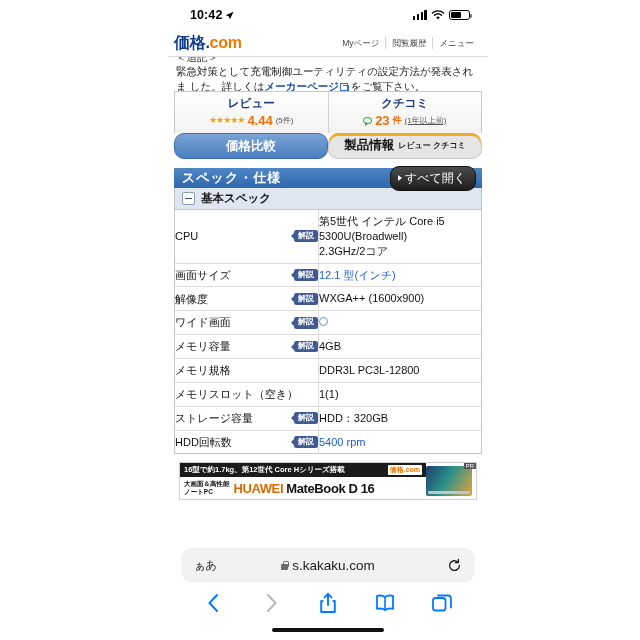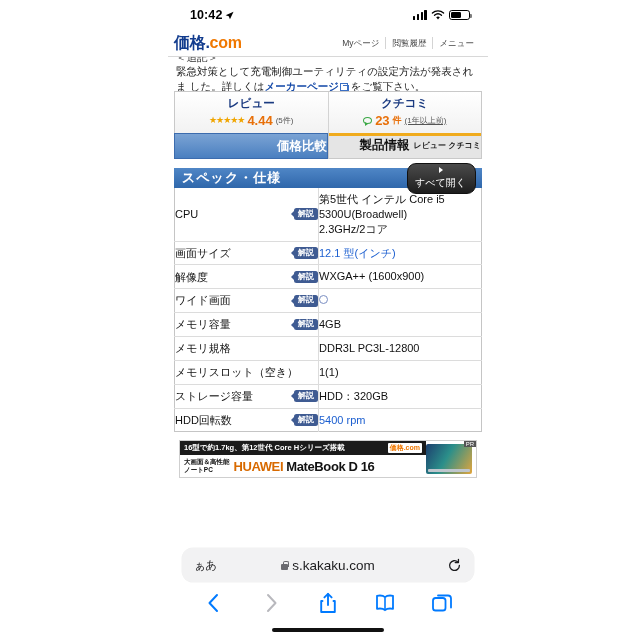--- a/index.html
+++ b/index.html
@@ -82,46 +82,45 @@
   .bubble:after { content:""; position:absolute; left:1px; bottom:-3px; width:0;height:0;
                   border-left:3px solid #3aa845; border-top:2px solid transparent;
                   border-bottom:2px solid transparent; }
   .num { color:#e8700a; font-weight:700; font-size:13px; }
   .num-u { font-size:9px; color:#e8700a; font-weight:700; }
   .und { text-decoration:underline; }
 
   
   .tabs { display:flex; margin:0 6px; height:26px; }
   .tab {
-    flex:1; display:flex; align-items:center; justify-content:flex-end; gap:4px;
-    font-size:12.5px; font-weight:700;
+    flex:1; display:flex; align-items:center; justify-content:center; gap:4px;
+    font-size:12.5px; font-weight:700;border-radius:10px;
   }
   .tab-inactive {
     color:#fff; background:linear-gradient(#7ba3d4,#4a7fc0);
     border:1px solid #3c6cae;
   }
   .tab-active {
     color:#111; background:#e5e5e5; border:1px solid #c9c9c9; border-top:none;
     box-shadow:inset 0 3px 0 0 #f0ab1d;
   }
   .tab-sub { font-size:8px; font-weight:700; color:#222; }
 
   
   .spec-wrap { margin:9px 6px 0; }
   .spec-head {
     height:20px; background:linear-gradient(#4f86c6,#2f67ab);
     display:flex; align-items:center; justify-content:space-between;
     padding:0 6px 0 8px;
   }
   .spec-head h2 { color:#fff; font-size:13px; font-weight:700; letter-spacing:1px; }
   .openall {
-    background:linear-gradient(#4b4b4b,#1d1d1d); color:#fff; font-size:10px;
+    background:linear-gradient(#4b4b4b,#1d1d1d); color:#fff; font-size:12px;
     border-radius:9px; padding:3px 9px 3px 7px; display:flex; align-items:center; gap:3px;
     border:1px solid #111;
-    flex-direction:column;
   }
   .tri { width:0;height:0;border-left:4px solid #fff;
          border-top:3px solid transparent;border-bottom:3px solid transparent; }
 
   .sub-head {
     background:#dfe6f2; border-left:1px solid #c5c5c5; border-right:1px solid #c5c5c5;
     border-bottom:1px solid #c5c5c5;
     height:22px; display:flex; align-items:center; gap:6px; padding-left:7px;
   }
   .minus-box {
@@ -281,20 +280,26 @@
 
   <div class="spec-wrap">
     <div class="spec-head">
       <h2>スペック・仕様</h2>
       <div class="openall">
         <i class="tri"></i>
         <span>すべて開く</span>
       </div>
     </div>
 
+    <div class="sub-head">
+      <span class="minus-box">
+          <i></i>
+        </span>
+      <h3>基本スペック</h3>
+    </div>
 
     <table class="spec">
       <tbody>
           <tr>
             <td class="th">
               <div class="th-in">
                 <span class="th-label">CPU</span>
                 <span class="kaisetsu">解説</span>
               </div>
             </td>

